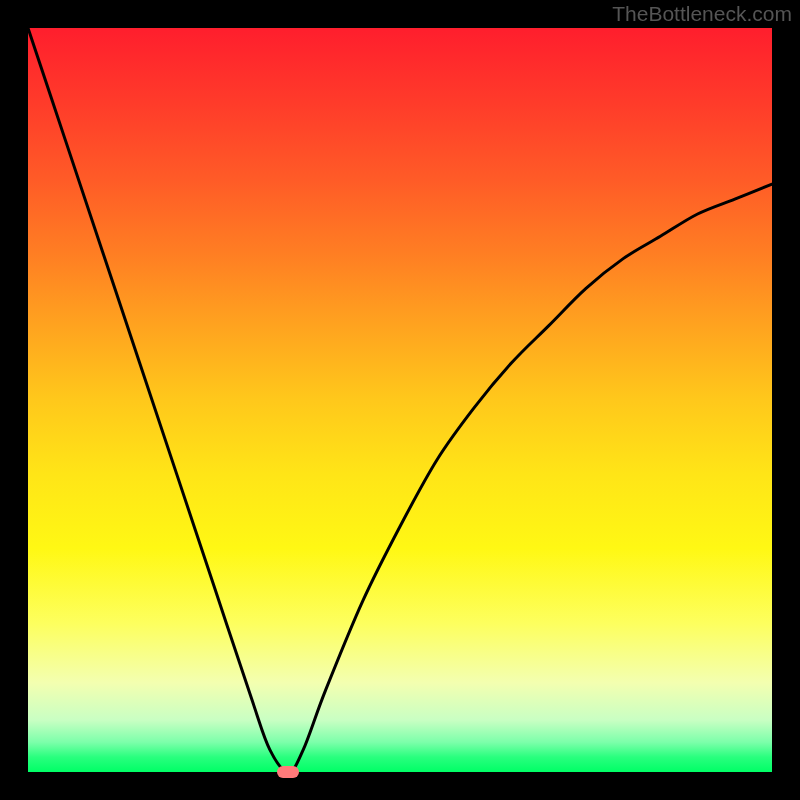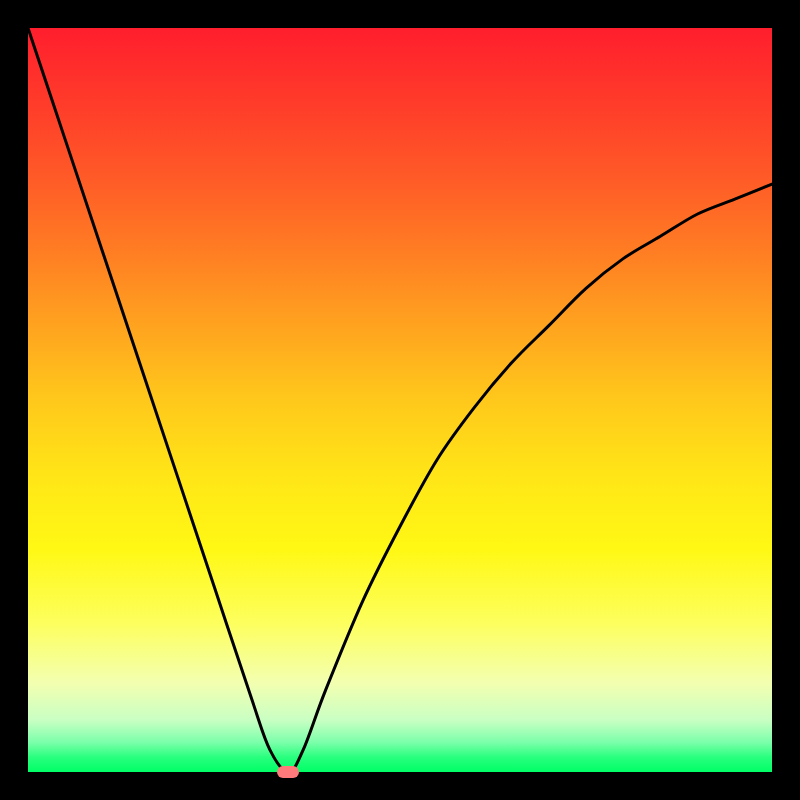--- a/index.html
+++ b/index.html
@@ -69,13 +69,14 @@
 </head>
 <body>
 
 <div class="frame">
   <div class="plot-area">
     <svg class="curve-svg" viewBox="0 0 744 744" preserveAspectRatio="none">
       <path fill="none" stroke="#000" stroke-width="3" stroke-linejoin="round" stroke-linecap="round" d="M 0,0 C 6.2,18.600000000000005 24.800000000000004,74.4 37.2,111.60000000000002 C 49.6,148.80000000000004 62.00000000000001,186.00000000000006 74.4,223.20000000000005 C 86.80000000000001,260.40000000000003 99.19999999999999,297.59999999999997 111.6,334.79999999999995 C 124,371.99999999999994 136.4,409.2 148.8,446.4 C 161.20000000000002,483.59999999999997 173.6,520.8 186,558 C 198.4,595.2 213.89999999999998,642.32 223.2,669.6 C 232.5,696.88 235.60000000000002,709.28 241.8,721.68 C 248,734.0799999999999 254.82,744 260.4,744 C 265.97999999999996,744 269.08,735.3199999999999 275.28,721.68 C 281.47999999999996,708.04 287.68,686.9599999999999 297.6,662.16 C 307.52000000000004,637.36 322.40000000000003,600.16 334.8,572.88 C 347.2,545.6 359.6,522.04 372,498.48 C 384.4,474.92 396.80000000000007,451.36 409.20000000000005,431.52000000000004 C 421.6,411.68000000000006 434,395.56 446.4,379.44 C 458.79999999999995,363.32 471.20000000000005,348.43999999999994 483.6,334.79999999999995 C 496,321.15999999999997 508.4,310 520.8,297.6 C 533.1999999999999,285.20000000000005 545.6,271.56 558,260.4 C 570.4,249.23999999999998 582.8000000000001,239.31999999999996 595.2,230.64 C 607.6,221.96 620,215.76000000000005 632.4,208.32000000000005 C 644.8,200.88000000000005 657.2,192.20000000000002 669.6,186 C 682,179.79999999999998 694.4,176.08 706.8,171.12 C 719.1999999999999,166.16 737.8,158.72 744,156.24" id="curve-path"></path>
     </svg>
     <div class="marker" id="marker" style="left: 260.4px; top: 744px; background: rgb(255, 122, 122);"></div>
   </div>
+  <div class="watermark">TheBottleneck.com</div>
 </div>
 
 </body></html>

